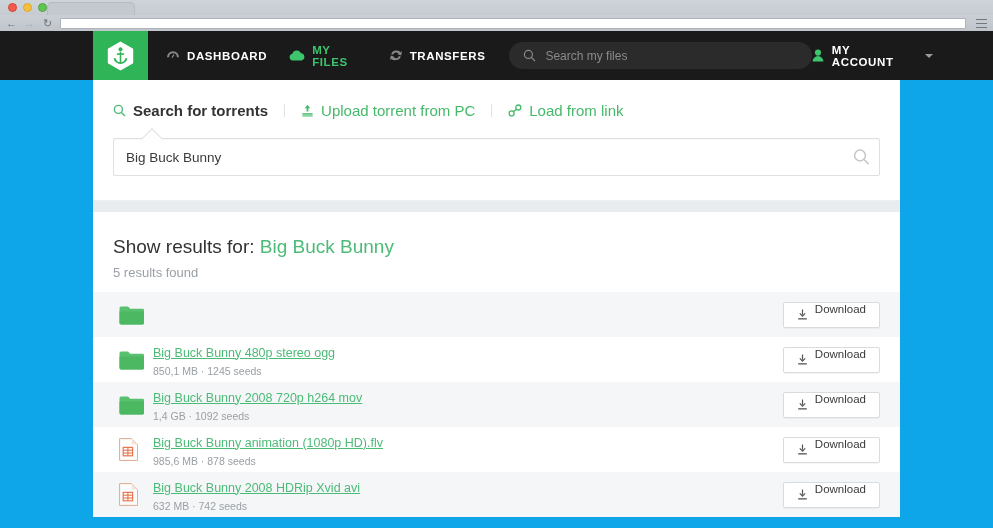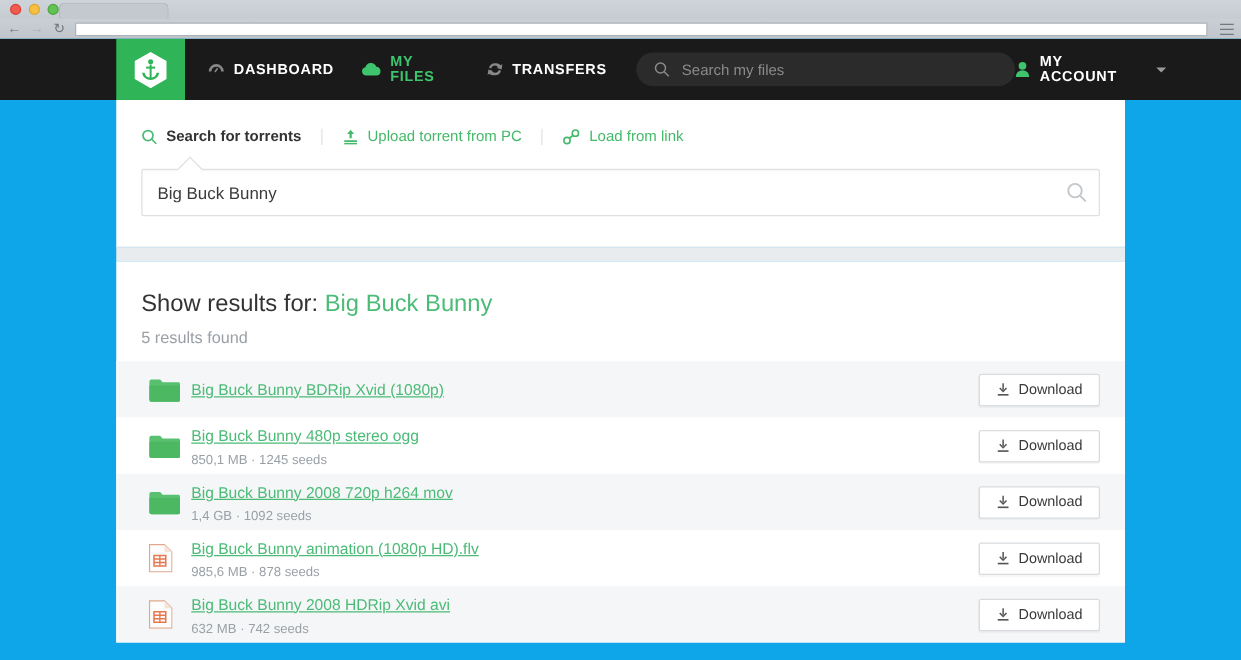--- a/index.html
+++ b/index.html
@@ -153,21 +153,21 @@
   .card {
     background: #ffffff;
   }
   .search-card {
     padding: 22px 20px 24px 20px;
     border-bottom: 1px solid #eceef0;
   }
   .tabs-row {
     display: flex; align-items: center;
     gap: 0;
-    font-size: 12px;
+    font-size: 15px;
     margin-bottom: 19px;
   }
   .tab-item {
     display: flex; align-items: center; gap: 7px;
     cursor: pointer;
     white-space: nowrap;
   }
   .tab-item.active { color: #333333; font-weight: bold; }
   .tab-item.link { color: #45b96a; }
   .tab-sep {
@@ -240,21 +240,21 @@
     cursor: pointer;
     display: inline-block;
   }
   .row-meta {
     font-size: 10.5px;
     color: #9aa0a6;
     margin-top: 4px;
   }
   .dl-btn {
     flex-shrink: 0;
-    display: flex; align-items: center; gap: 7px;
+    display: flex; gap: 7px;
     height: 26px;
     padding: 0 13px;
     background: #ffffff;
     border: 1px solid #d8dcdf;
     border-radius: 2px;
     font-size: 11.5px;
     color: #3a3a3a;
     font-family: "Liberation Sans", sans-serif;
     cursor: pointer;
     box-shadow: 0 1px 1px rgba(0,0,0,0.04);
@@ -424,21 +424,20 @@
       <div>
 
         <div class="result-row odd">
           <div class="row-icon">
             <svg width="25" height="20" viewBox="0 0 25 20">
               <path d="M0.5 3.2a1.6 1.6 0 0 1 1.6-1.6h7l2 2.2h12.4a1.6 1.6 0 0 1 1.6 1.6v12.4a1.6 1.6 0 0 1-1.6 1.6H2.1a1.6 1.6 0 0 1-1.6-1.6z" fill="#58c06e"></path>
               <path d="M0.5 6.4h24.5v11.4a1.6 1.6 0 0 1-1.6 1.6H2.1a1.6 1.6 0 0 1-1.6-1.6z" fill="#4cb862"></path>
             </svg>
           </div>
           <div class="row-main">
-            <a class="row-title">Big Buck Bunny BDRip Xvid (1080p)</a>
           </div>
           <button class="dl-btn">
             <span class="dl-icon">
               <svg width="11" height="12" viewBox="0 0 11 12">
                 <path d="M5.5 0.6 v5.2 M2.8 4.4 L5.5 7.2 L8.2 4.4" fill="none" stroke="currentColor" stroke-width="1.2"></path>
                 <rect x="1.2" y="9.2" width="8.6" height="1.3" fill="currentColor"></rect>
               </svg>
             </span>
             <span>Download</span>
           </button>

